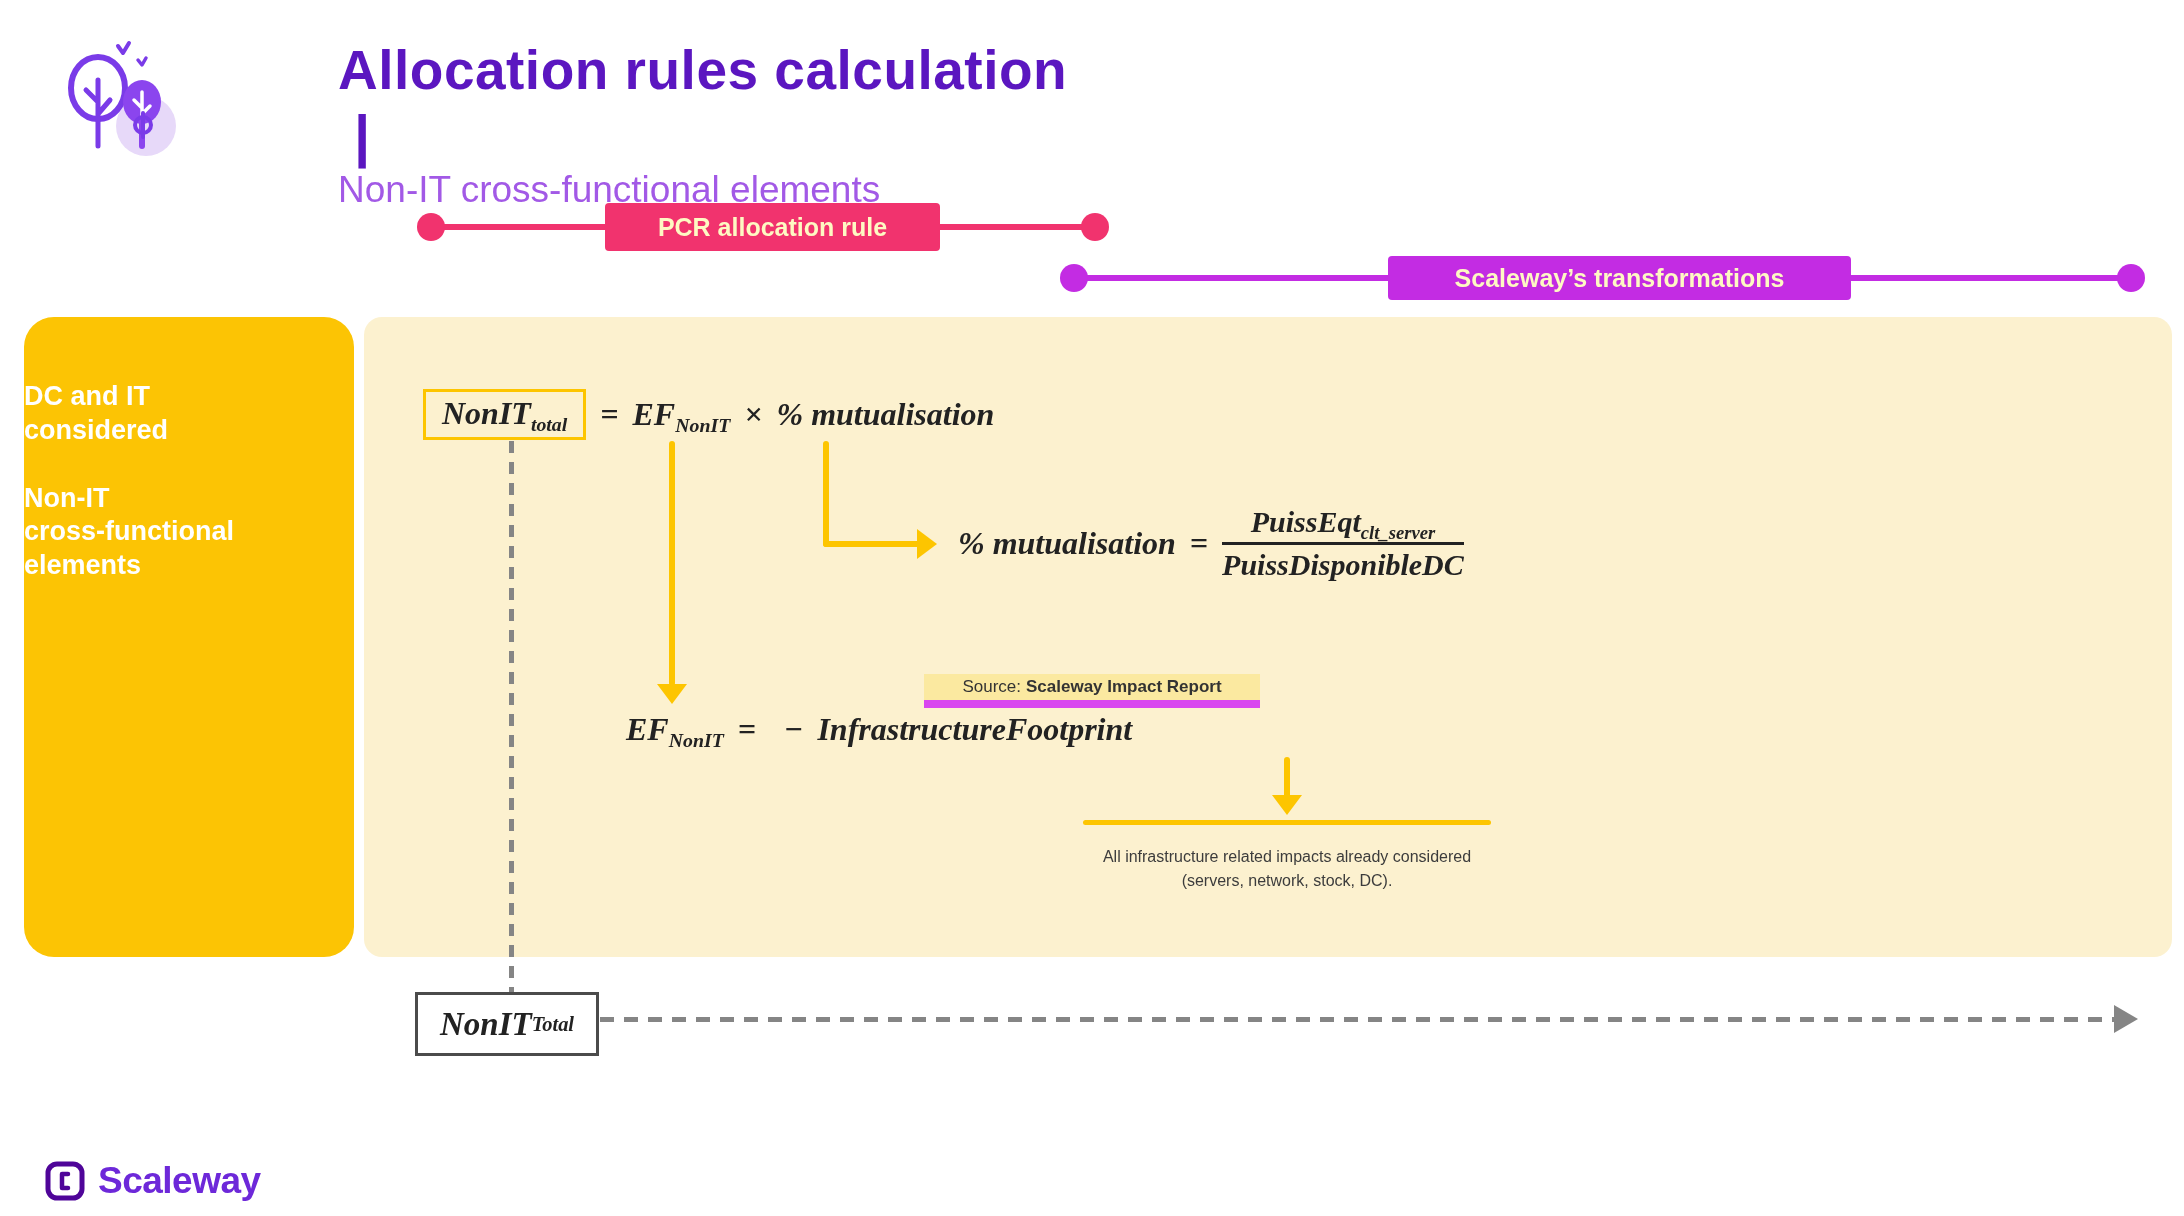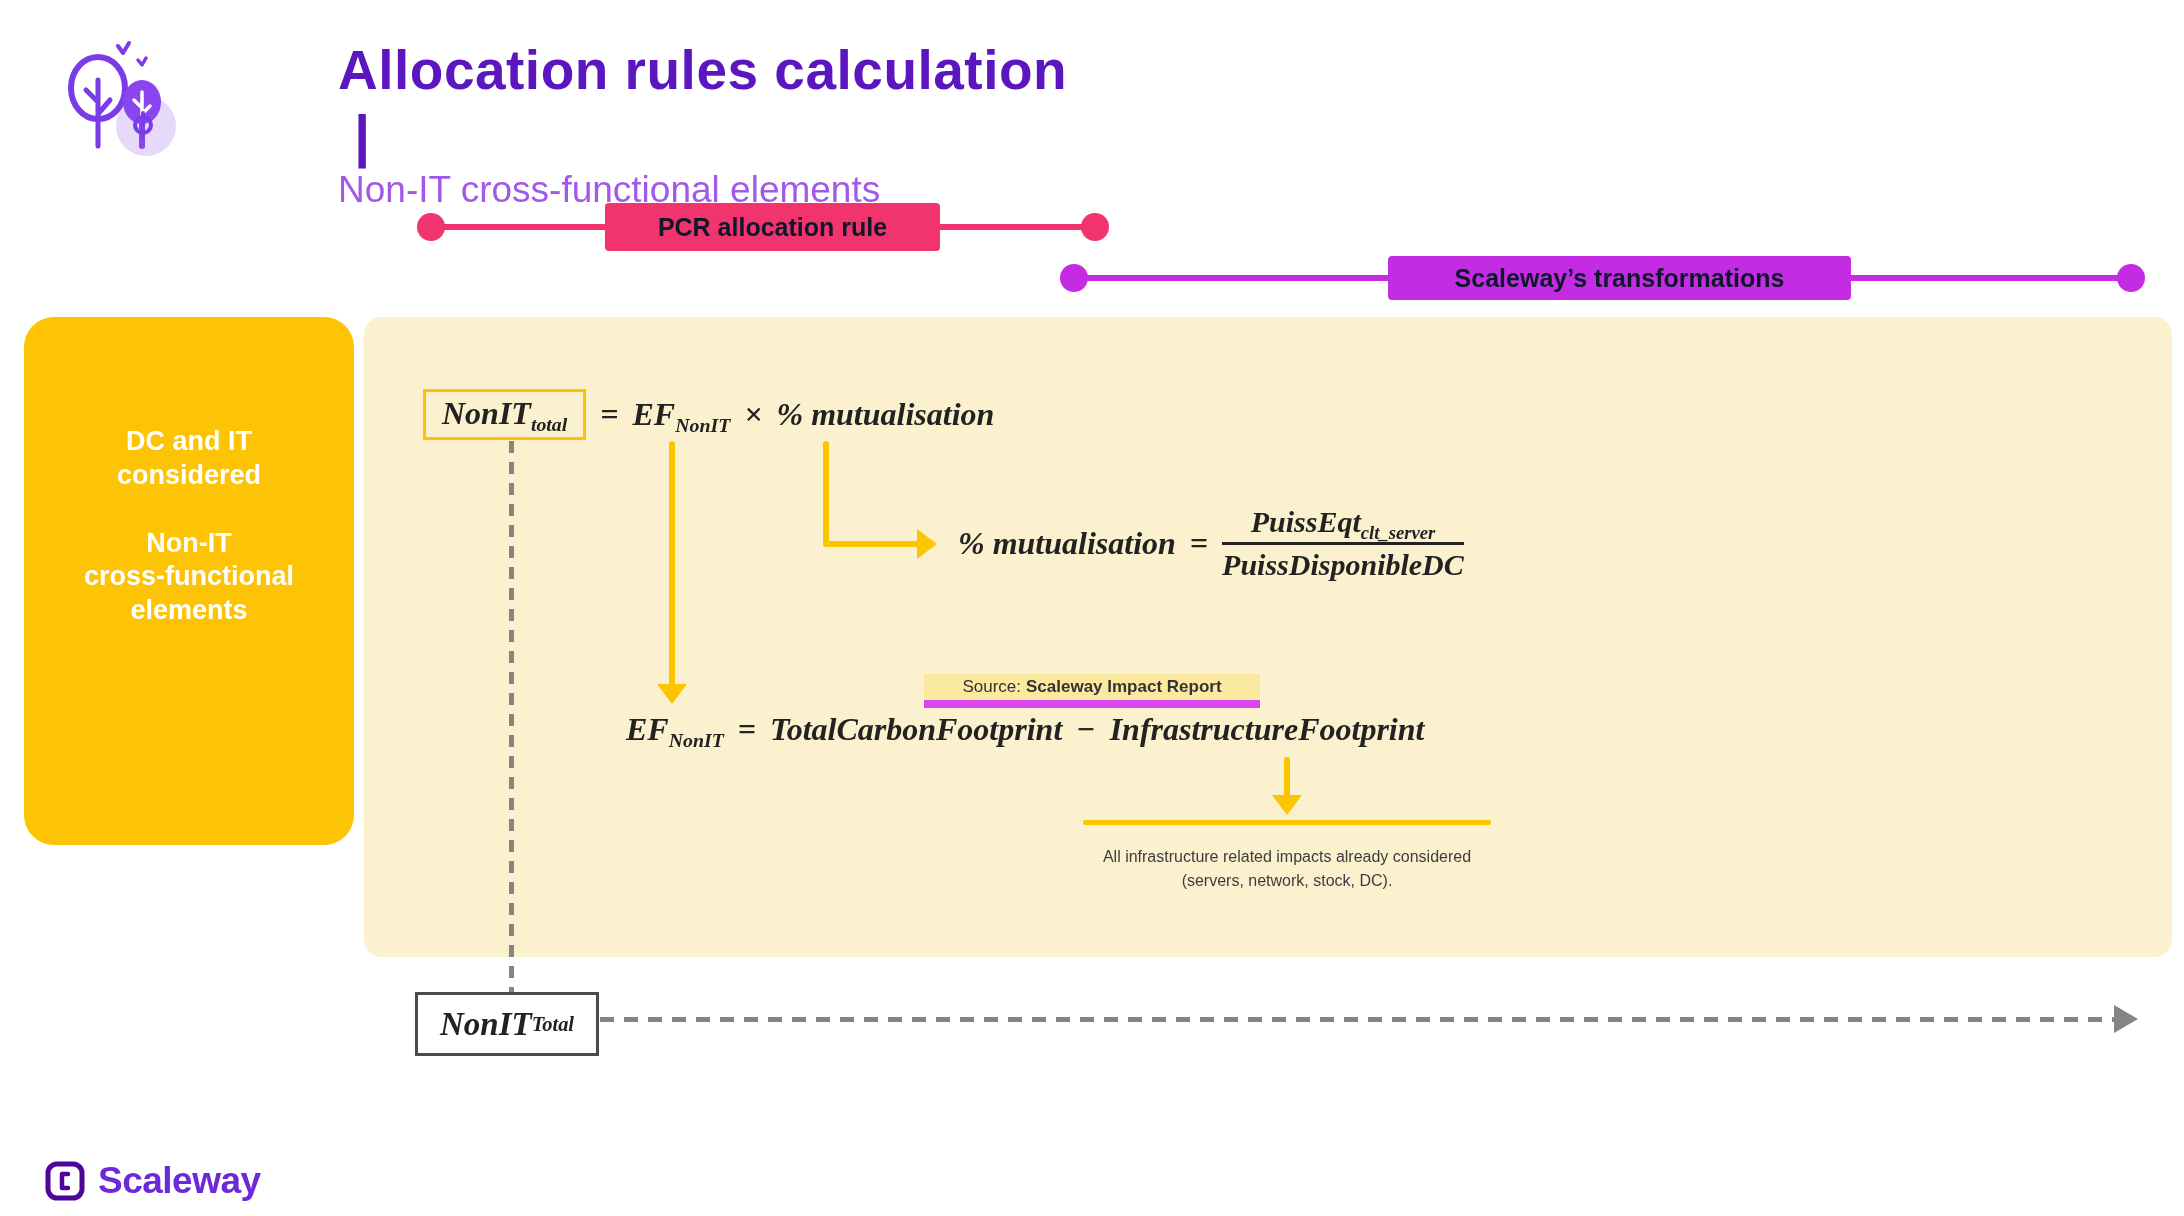--- a/index.html
+++ b/index.html
@@ -40,51 +40,50 @@
   }
   .trees-logo { position: absolute; left: 46px; top: 28px; }
 
   
   .bracket { position: absolute; height: 48px; }
   .bracket .line { position: absolute; top: 21px; height: 6px; border-radius: 3px; }
   .bracket .dot { position: absolute; top: 10px; width: 28px; height: 28px; border-radius: 50%; }
   .bracket .bracket-label {
     position: absolute;
     display: flex; align-items: center; justify-content: center;
-    color: #0f172a; font-weight: bold; font-size: 25px;
+    color: #fef9c3; font-weight: bold; font-size: 25px;
     border-radius: 4px;
   }
   .bracket.pink { left: 417px; top: 203px; width: 692px; }
   .bracket.pink .line { left: 14px; right: 14px; background: #F1336E; }
   .bracket.pink .dot { background: #F1336E; }
   .bracket.pink .dot.left { left: 0; }
   .bracket.pink .dot.right { right: 0; }
   .bracket.pink .bracket-label { left: 188px; top: 0; width: 335px; height: 48px; background: #F1336E; }
 
   .bracket.magenta { left: 1060px; top: 254px; width: 1085px; }
   .bracket.magenta .line { left: 14px; right: 14px; background: #C32CE3; }
   .bracket.magenta .dot { background: #C32CE3; }
   .bracket.magenta .dot.left { left: 0; }
   .bracket.magenta .dot.right { right: 0; }
   .bracket.magenta .bracket-label { left: 328px; top: 2px; width: 463px; height: 44px; background: #C32CE3; }
 
   
   .gold-box {
     position: absolute;
     left: 24px; top: 317px;
-    width: 330px; height: 528px;
+    width: 330px; height: 640px;
     background: #FCC404;
     border-radius: 30px;
     color: #ffffff;
     font-weight: bold;
     font-size: 27px;
-    text-align: center;
     line-height: 1.25;
     box-sizing: border-box;
-    padding-top: 108px;
+    padding-top: 63px;
   }
   .gold-box .block { margin-bottom: 34px; }
   .cream-panel {
     position: absolute;
     left: 364px; top: 317px;
     width: 1808px; height: 640px;
     background: #FCF1CF;
     border-radius: 18px;
   }
 
@@ -255,21 +254,20 @@
   </div>
 
   <div class="source-note">
     <span>Source:</span>
     <span class="bold-part">Scaleway Impact Report</span>
   </div>
 
   <div class="formula f3">
     <span class="math"><span>EF</span><sub>NonIT</sub></span>
     <span class="math op">=</span>
-    <span class="math">TotalCarbonFootprint</span>
     <span class="math op">−</span>
     <span class="math">InfrastructureFootprint</span>
   </div>
 
   <div class="vline" style="left:1284px; top:757px; width:6px; height:42px;"></div>
   <div class="arrow-head head-down" style="left:1272px; top:795px;"></div>
   <div class="hline" style="left:1083px; top:820px; width:408px; height:5px;"></div>
 
   <div class="infra-note">
     <div>All infrastructure related impacts already considered</div>

